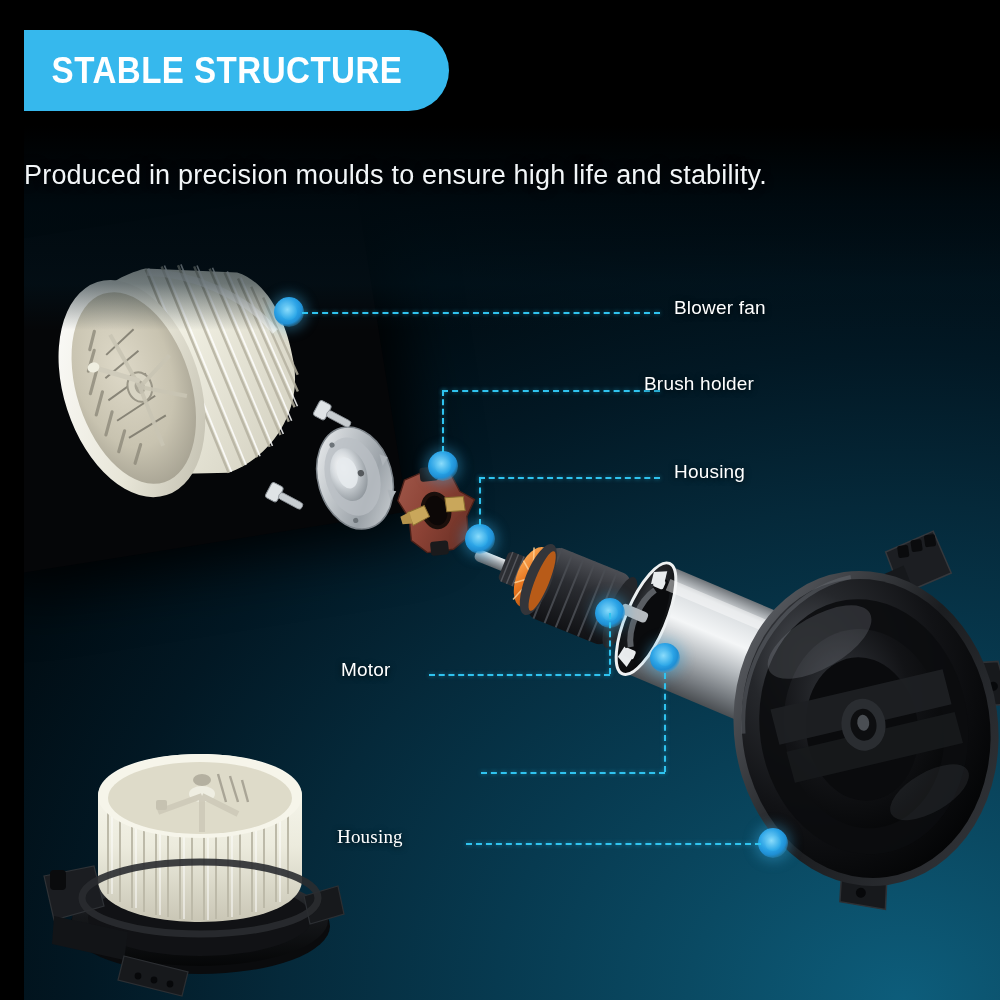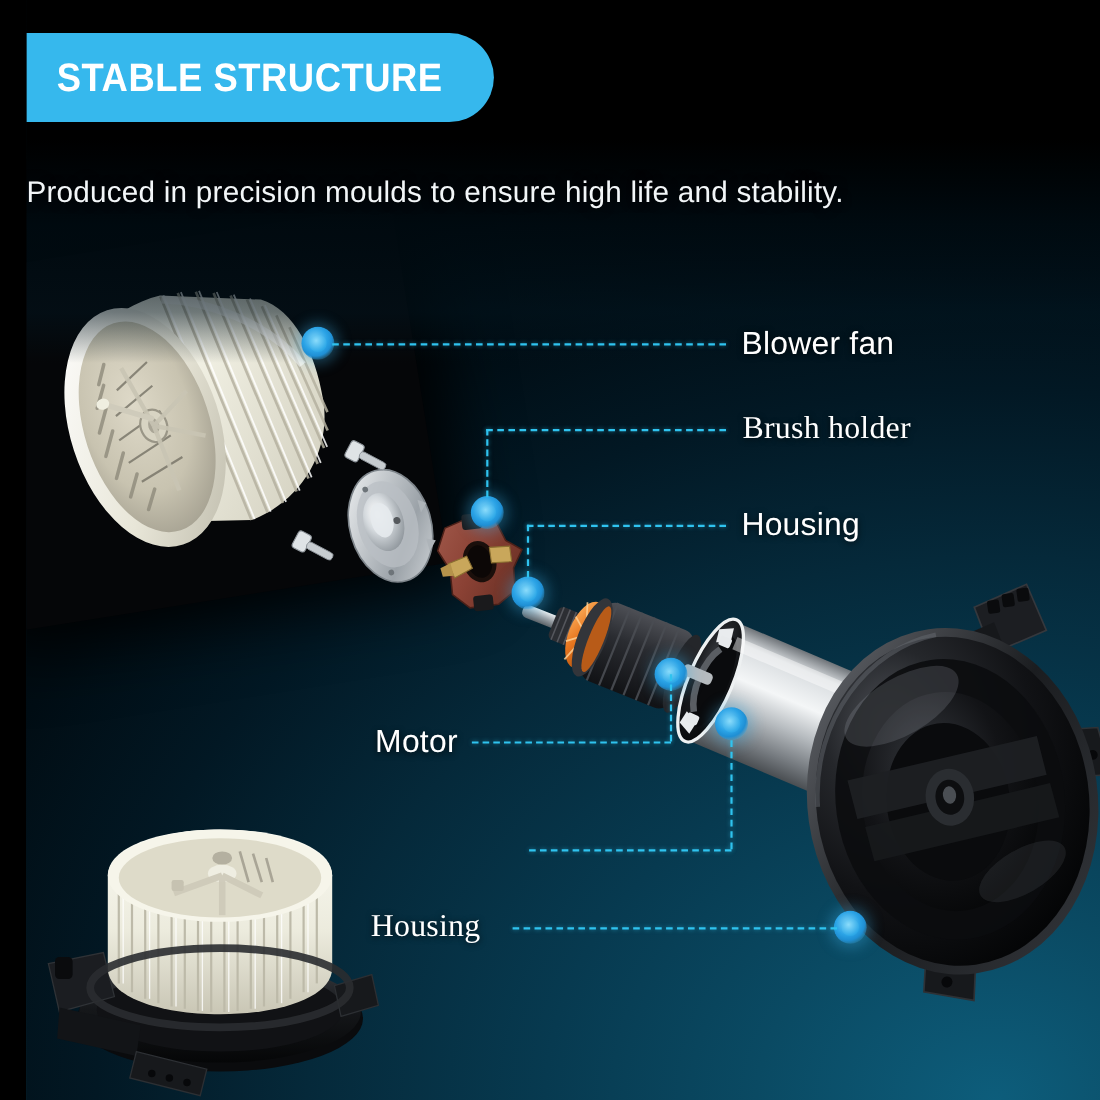--- a/index.html
+++ b/index.html
@@ -33,21 +33,21 @@
 
   
   #subtitle{
     position:absolute;left:0;top:160px;width:1000px;text-align:left;
     color:#f2f6f8;font-size:27px;font-weight:400;letter-spacing:.2px;
     text-shadow:0 0 10px rgba(0,0,0,.8);
   }
 
   
   .label{
-    position:absolute;color:#ffffff;font-size:29px;font-weight:400;
+    position:absolute;color:#ffffff;font-size:19px;font-weight:400;
     white-space:nowrap;text-shadow:0 1px 6px rgba(0,0,0,.75);
     letter-spacing:.2px;
   }
 
   
   .dash-h{
     position:absolute;height:0;border-top:2px dashed #2fc3ef;
     filter:drop-shadow(0 0 2px rgba(47,195,239,.55));
   }
   .dash-v{
@@ -512,21 +512,21 @@
 
   <div id="subtitle">Produced in precision moulds to ensure high life and stability.</div>
 
   <div class="dot" style="left:250px;top:297px;"></div>
   <div class="dash-h" style="left:278px;top:312px;width:358px;"></div>
   <div class="label" style="left:650px;top:297px;">Blower fan</div>
 
   <div class="dot" style="left:404px;top:451px;"></div>
   <div class="dash-v" style="left:418px;top:390px;height:62px;"></div>
   <div class="dash-h" style="left:418px;top:390px;width:218px;"></div>
-  <div class="label" style="left:651px;top:373px;font-family:Liberation Serif, serif;">Brush holder</div>
+  <div class="label" style="left:620px;top:373px;">Brush holder</div>
 
   <div class="dot" style="left:441px;top:524px;"></div>
   <div class="dash-v" style="left:455px;top:477px;height:48px;"></div>
   <div class="dash-h" style="left:455px;top:477px;width:181px;"></div>
   <div class="label" style="left:650px;top:461px;">Housing</div>
 
   <div class="dot" style="left:571px;top:598px;"></div>
   <div class="dash-v" style="left:585px;top:613px;height:61px;"></div>
   <div class="dash-h" style="left:405px;top:674px;width:181px;"></div>
   <div class="label" style="left:317px;top:659px;">Motor</div>

